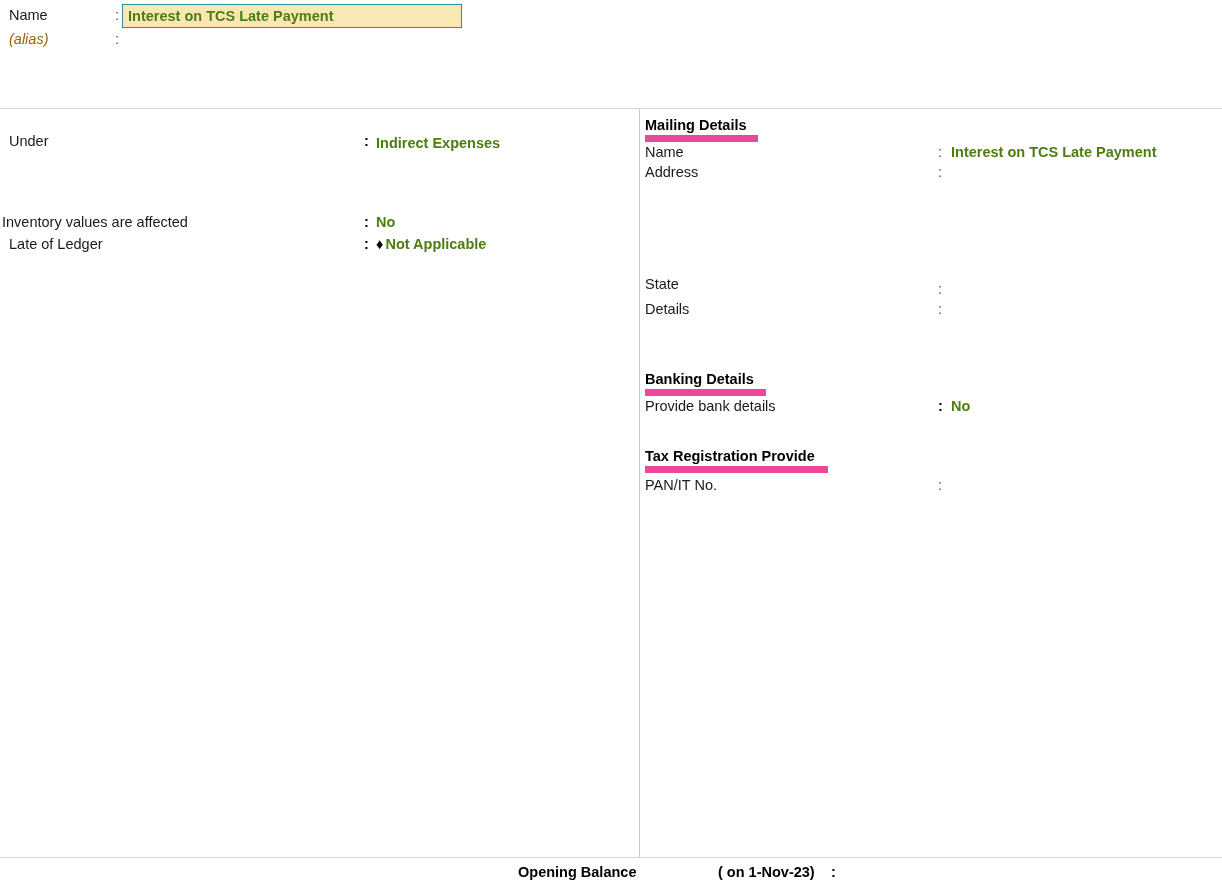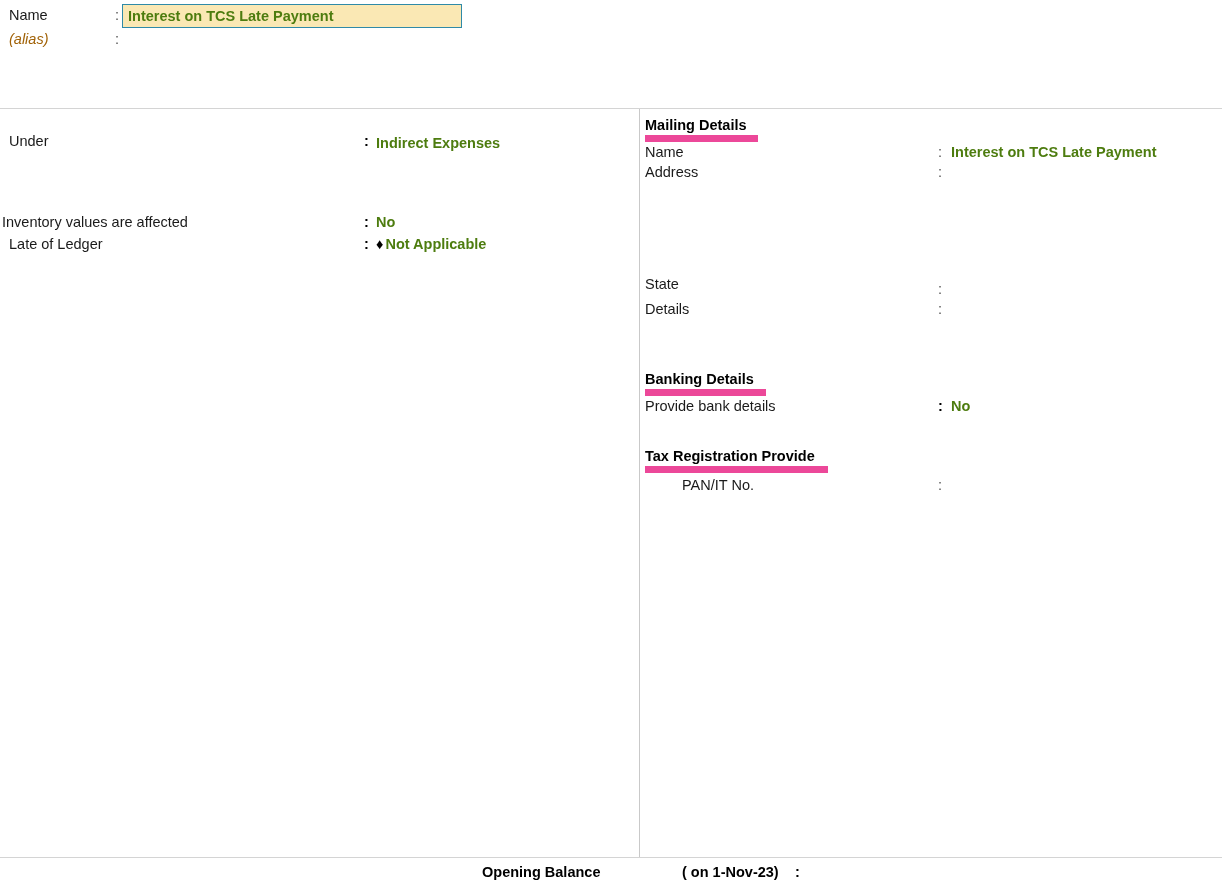--- a/index.html
+++ b/index.html
@@ -60,21 +60,21 @@
   .name-field .value { font-size: 14.5px; }
 
   
   .diamond {
     display: inline-block;
     font-weight: 700;
     margin-right: 2px;
   }
 
   
-  .ob-label { font-weight: 700; }
+  .ob-label { font-weight: 700; margin-left: 36px; }
 </style>
 </head>
 <body>
 
 <div class="abs label" style="left:9px; top:7px;">Name</div>
 <div class="abs colon" style="left:115px; top:7px;">:</div>
 
 <div class="name-field" style="left:122px; top:4px; width:340px; height:24px;">
   <span class="value">Interest on TCS Late Payment</span>
 </div>
@@ -120,21 +120,21 @@
 <div class="abs value" style="left:951px; top:301px; min-width:225px; height:18px;"></div>
 
 <div class="abs section-head" style="left:645px; top:371px; width:121px;">Banking Details</div>
 
 <div class="abs label" style="left:645px; top:398px;">Provide bank details</div>
 <div class="abs colon b" style="left:938px; top:398px;">:</div>
 <div class="abs value" style="left:951px; top:398px;">No</div>
 
 <div class="abs section-head" style="left:645px; top:448px; width:183px;">Tax Registration Provide</div>
 
-<div class="abs label" style="left:682px; top:477px;text-align:right;">PAN/IT No.</div>
+<div class="abs label" style="left:645px; top:477px;text-align:right;">PAN/IT No.</div>
 <div class="abs colon" style="left:938px; top:477px;">:</div>
 <div class="abs value" style="left:951px; top:477px; min-width:225px; height:18px;"></div>
 
 <div class="hrule" style="top:857px;"></div>
 
 <div class="abs ob-label" style="left:482px; top:864px;">Opening Balance</div>
 <div class="abs ob-label" style="left:682px; top:864px;">( on 1-Nov-23)</div>
 <div class="abs ob-label" style="left:795px; top:864px;">:</div>
 <div class="abs value" style="left:810px; top:864px; min-width:200px; height:18px;"></div>
 

